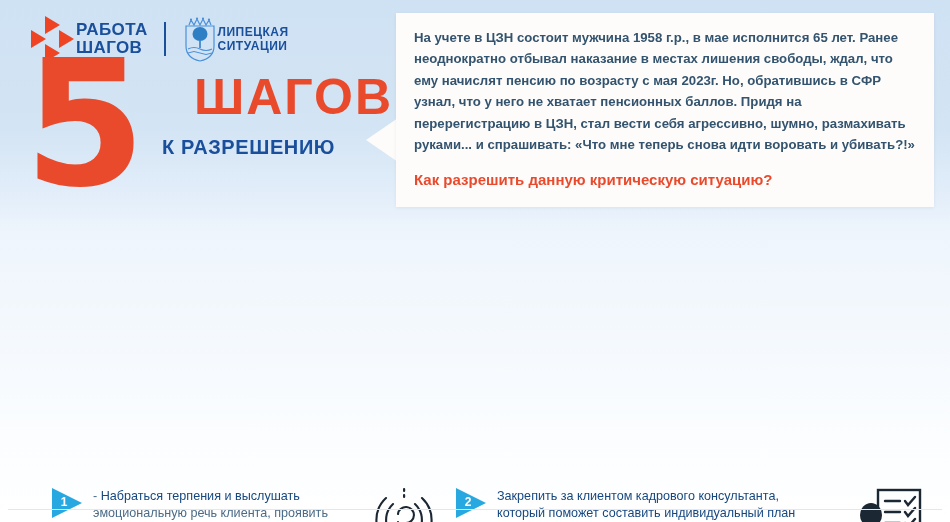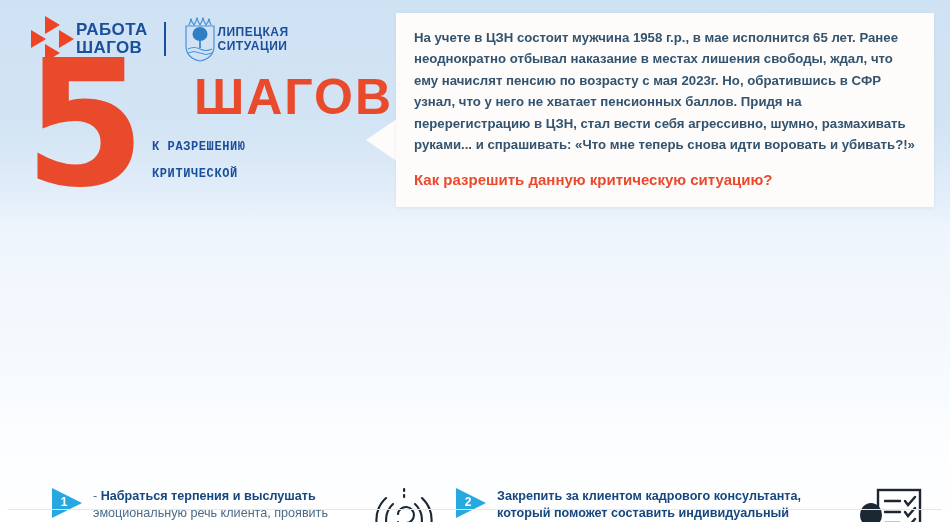--- a/index.html
+++ b/index.html
@@ -98,27 +98,26 @@
     font-size: 50px;
     line-height: 50px;
     font-weight: bold;
     color: #ea4a2c;
     letter-spacing: 2px;
     margin-left: 34px;
   }
 
   .head-sub {
     position: absolute;
-    left: 152px; top: 134px;
-    font-size: 12px;
+    left: 162px; top: 134px;
+    font-size: 20px;
     line-height: 27px;
     font-weight: bold;
     color: #1a4f9c;
     letter-spacing: 0.6px;
-    font-family: Liberation Mono, monospace;
   }
 
   
   .callout {
     position: absolute;
     left: 396px; top: 13px;
     width: 538px;
     height: 194px;
     background: #fdfcfb;
     box-shadow: 0 1px 4px rgba(0,0,0,0.06);
@@ -194,21 +193,21 @@
     font-weight: bold;
     color: #ffffff;
     z-index: 2;
   }
 
   .step-text {
     font-size: 12.6px;
     line-height: 17.4px;
     color: #4b6b86;
   }
-  .step-text b { color: #16487f; font-weight: bold; text-align: center; }
+  .step-text b { color: #16487f; font-weight: normal; text-align: center; }
 
   .s1 { left: 52px; top: 256px; width: 300px; }
   .s2 { left: 456px; top: 256px; width: 360px; }
 
   .icon {
     position: absolute;
   }
   .i1 { left: 368px; top: 252px; width: 72px; height: 72px; }
   .i2 { left: 848px; top: 252px; width: 78px; height: 72px; }
 
@@ -253,21 +252,20 @@
       <div class="region-text">
         <div>ЛИПЕЦКАЯ</div>
         <div>СИТУАЦИИ</div>
       </div>
     </div>
 
     <div class="big-five">5</div>
     <div class="head-word">ШАГОВ</div>
     <div class="head-sub">
       <div>К РАЗРЕШЕНИЮ</div>
-      <div>КРИТИЧЕСКОЙ</div>
     </div>
 
     <div class="callout-tail"></div>
     <div class="callout">
       <div class="callout-body">На учете в ЦЗН состоит мужчина 1958 г.р., в мае исполнится 65 лет. Ранее неоднократно отбывал наказание в местах лишения свободы, ждал, что ему начислят пенсию по возрасту с мая 2023г. Но, обратившись в СФР узнал, что у него не хватает пенсионных баллов. Придя на перерегистрацию в ЦЗН, стал вести себя агрессивно, шумно, размахивать руками... и спрашивать: «Что мне теперь снова идти воровать и убивать?!»</div>
       <div class="callout-q">Как разрешить данную критическую ситуацию?</div>
     </div>
   </div>
 
   <div class="body-area">

